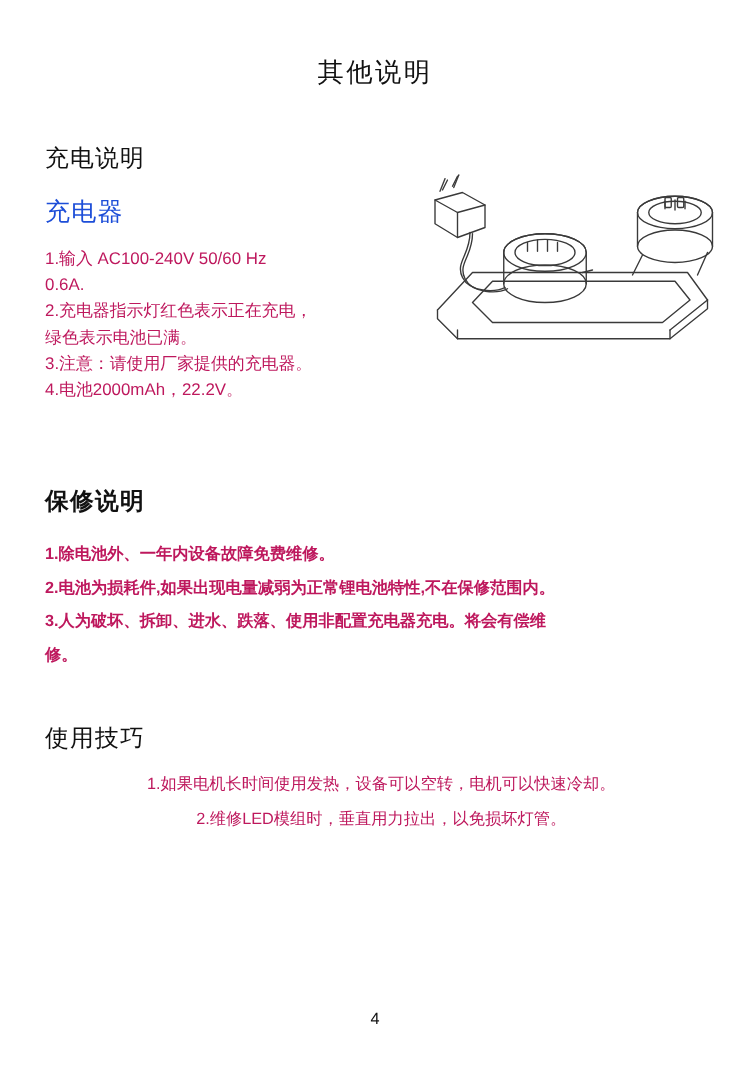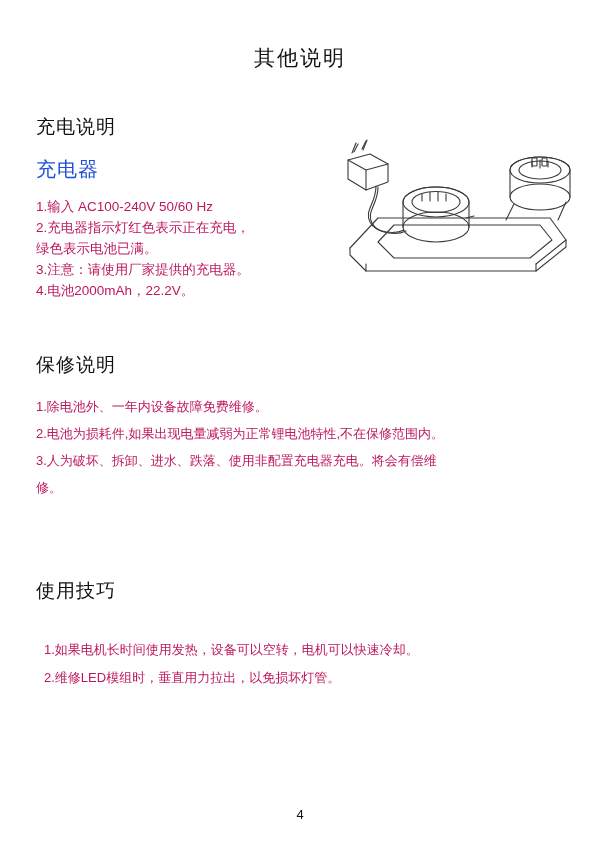--- a/index.html
+++ b/index.html
@@ -58,41 +58,43 @@
   .charging-list {
     margin-top: 14px;
   }
   .charging-list .body-line {
     margin-bottom: 2px;
     font-size: 13.5px;
     line-height: 19px;
   }
   .warranty-section {
     position: absolute;
-    top: 352px;
+    top: 388px;
     left: 36px;
     width: 530px;
+    font-weight: bold;
   }
   .warranty-list {
     margin-top: 18px;
   }
   .warranty-list .body-line {
     margin-bottom: 6px;
     font-size: 13px;
     line-height: 21px;
   }
   .tips-section {
     position: absolute;
     top: 578px;
     left: 36px;
     width: 530px;
   }
   .tips-list {
-    margin-top: 35px;
+    margin-top: 12px;
     padding-left: 8px;
+    text-align: center;
   }
   .tips-list .body-line {
     margin-bottom: 7px;
     font-size: 13px;
     line-height: 21px;
   }
   .page-number {
     position: absolute;
     bottom: 32px;
     left: 0;
@@ -160,20 +162,21 @@
       <path d="M58 64 C58 82 46 88 52 100 C58 112 78 112 86 108" fill="none"></path>
       <path d="M60 65 C60 83 48 89 54 101 C60 113 80 113 88 109" fill="none"></path>
     </svg>
   </div>
 
   <div class="charging-section">
     <div class="section-heading">充电说明</div>
     <div class="sub-heading">充电器</div>
     <div class="charging-list">
       <div class="body-line">1.输入 AC100-240V 50/60 Hz</div>
+      <div class="body-line">0.6A.</div>
       <div class="body-line">2.充电器指示灯红色表示正在充电，</div>
       <div class="body-line">绿色表示电池已满。</div>
       <div class="body-line">3.注意：请使用厂家提供的充电器。</div>
       <div class="body-line">4.电池2000mAh，22.2V。</div>
     </div>
   </div>
 
   <div class="warranty-section">
     <div class="section-heading">保修说明</div>
     <div class="warranty-list">

